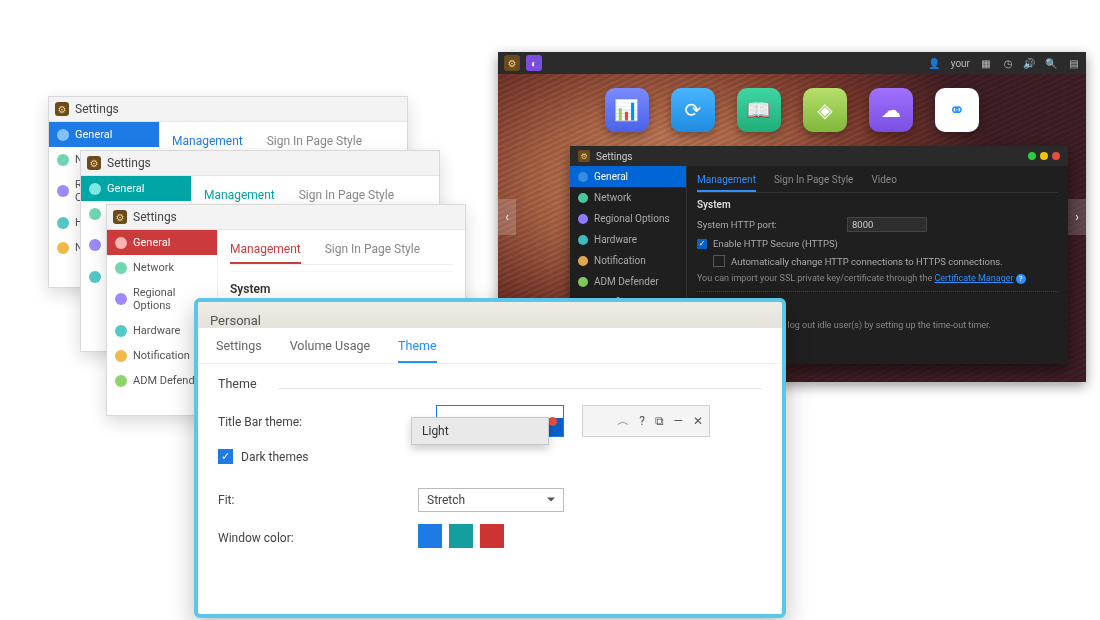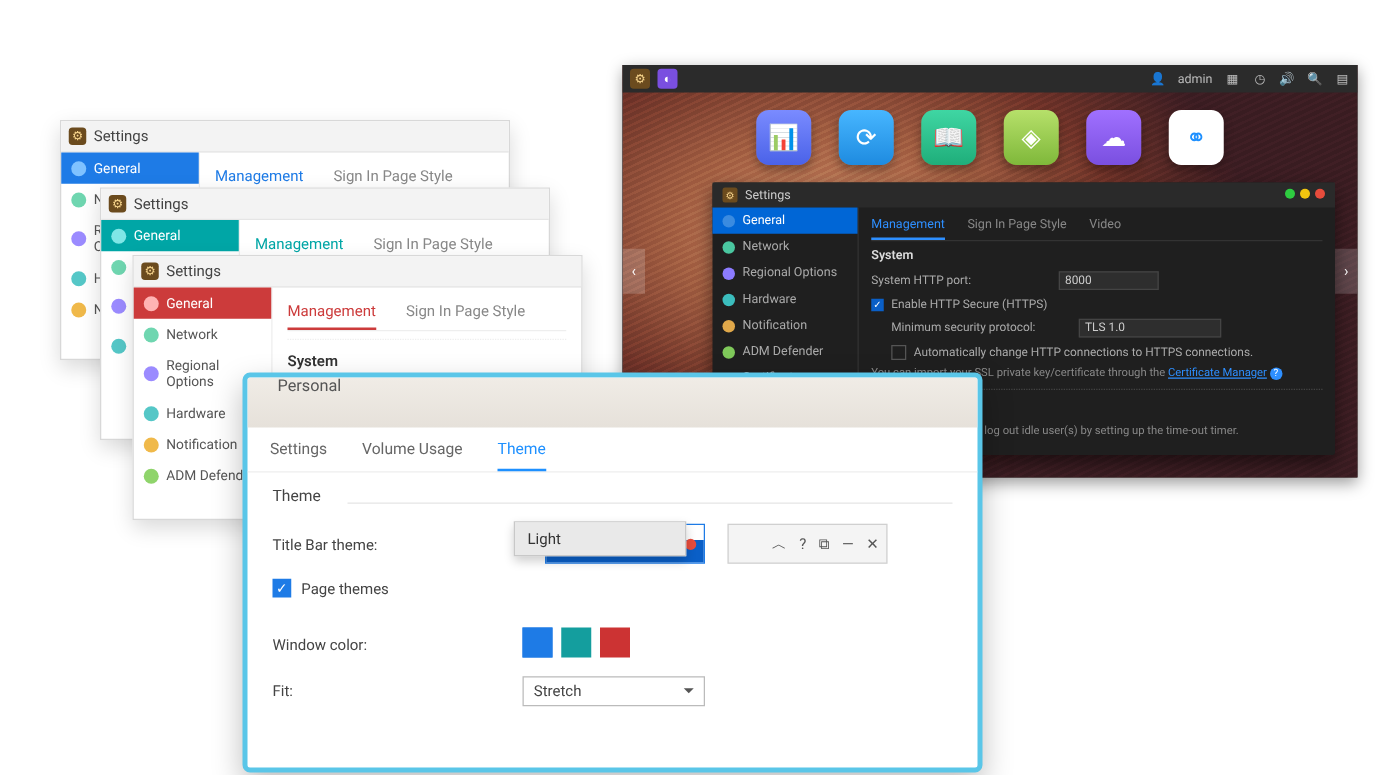--- a/index.html
+++ b/index.html
@@ -73,21 +73,21 @@
   .dark-row .lab { flex:0 0 150px; }
   .dark-row .chk { width:10px;height:10px;background:#0a5fc7;margin-right:6px;display:flex;align-items:center;justify-content:center;color:#fff;font-size:8px; }
   .dark-input { background:#2e2e2e; border:1px solid #444; color:#ccc; padding:1px 4px; width:70px; font-size:9.5px; position:relative; }
   .dark-select { background:#2e2e2e; border:1px solid #444; color:#ccc; padding:1px 18px 1px 4px; width:90px; font-size:9.5px; position:relative; }
   .dark-note { font-size:9px; color:#888; padding:3px 0; }
   .dark-note a { color:#2e8fff; text-decoration:underline; }
   .hr { border-top:1px dotted #444; margin:4px 0; }
 
   
   .personal { position:absolute; left:194px; top:298px; width:592px; height:320px; background:#fff; border:4px solid #5ac6e8; border-radius:6px; box-shadow:0 10px 24px rgba(0,0,0,0.25); overflow:hidden; box-sizing:border-box; }
-  .p-title { height:40px; background:linear-gradient(#f0ece6,#e6e1da); display:flex; align-items:flex-start; padding:0 24px; font-size:13px; color:#555; }
+  .p-title { height:26px; background:linear-gradient(#f0ece6,#e6e1da); display:flex; align-items:flex-end; padding:0 12px; font-size:13px; color:#555; }
   .p-tabs { display:flex; gap:28px; padding:10px 18px 0 18px; border-bottom:1px solid #eee; }
   .p-tab { padding:0 0 8px 0; font-size:12.5px; color:#666; }
   .p-tab.active { color:#1e90ff; border-bottom:2px solid #1e90ff; }
   .p-body { padding:0 20px; }
   .fieldset { margin-top:12px; }
   .legend { font-size:12.5px; color:#444; padding:0 0 8px 0; position:relative; }
   .legend::after { content:""; display:block; border-top:1px solid #e5e5e5; position:absolute; left:60px; right:0; top:50%; }
   .frow { display:flex; align-items:center; padding:6px 0; font-size:12px; color:#444; }
   .frow .lab { flex:0 0 200px; }
   .select { border:1px solid #1e7be6; padding:4px 26px 4px 8px; min-width:110px; cursor:pointer; position:relative; background:#fff; }
@@ -231,21 +231,21 @@
 
 <div class="desktop">
   <div class="wallpaper"></div>
   <div class="taskbar">
     <div class="tb-left">
       <span class="tb-app" style="background:#6b4b1e;color:#f5d28a">⚙</span>
       <span class="tb-app" style="background:#7a4fe0;color:#fff">◐</span>
     </div>
     <div class="tb-right">
       <span class="tb-ico">👤</span>
-      <span>admin</span>
+      <span>your</span>
       <span class="tb-ico">▦</span>
       <span class="tb-ico">◷</span>
       <span class="tb-ico">🔊</span>
       <span class="tb-ico">🔍</span>
       <span class="tb-ico">▤</span>
     </div>
   </div>
   <div class="nav-arrow l">‹</div>
   <div class="nav-arrow r">›</div>
   <div class="dock">
@@ -311,24 +311,20 @@
         <div class="dark-section-head">System</div>
         <div class="dark-row">
           <span class="lab">System HTTP port:</span>
           <span class="dark-input">8000</span>
         </div>
         <div class="dark-row">
           <span class="chk">✓</span>
           <span>Enable HTTP Secure (HTTPS)</span>
         </div>
         <div class="dark-row">
-          <span class="lab" style="padding-left:16px">Minimum security protocol:</span>
-          <span class="dark-select">TLS 1.0</span>
-        </div>
-        <div class="dark-row">
           <span style="width:10px;height:10px;border:1px solid #555;margin-right:6px;margin-left:16px"></span>
           <span>Automatically change HTTP connections to HTTPS connections.</span>
         </div>
         <div class="dark-note">
           <span>You can import your SSL private key/certificate through the </span><a>Certificate Manager</a> <span style="display:inline-block;width:10px;height:10px;background:#2e8fff;border-radius:50%;color:#fff;text-align:center;font-size:8px;line-height:10px">?</span>
         </div>
         <div class="hr"></div>
         <div class="dark-section-head">Auto Logout</div>
         <div class="dark-note">You can automatically log out idle user(s) by setting up the time-out timer.</div>
 
@@ -365,41 +361,41 @@
             <span class="bico">?</span>
             <span class="bico">⧉</span>
             <span class="bico">—</span>
             <span class="bico">✕</span>
           </span>
         </span>
       </div>
 
       <div class="frow">
         <span class="chkbox">✓</span>
-        <span>Page themes</span>
+        <span>Dark themes</span>
       </div>
     </div>
 
     <div class="fieldset">
+
+      <div class="frow">
+        <span class="lab">Fit:</span>
+        <span class="select plain"><span>Stretch</span></span>
+      </div>
 
       <div class="frow">
         <span class="lab">Window color:</span>
         <span>
           <span class="swatch sel" style="background:#1e7be6"></span>
           <span class="swatch" style="background:#149e9e"></span>
           <span class="swatch" style="background:#cc3333"></span>
         </span>
       </div>
 
       <div class="frow">
-        <span class="lab">Fit:</span>
-        <span class="select plain"><span>Stretch</span></span>
-      </div>
-
-      <div class="frow">
         
         
       </div>
 
     </div>
   </div>
 </div>
 
 <div class="dropdown" style="left:411px; top:417px;">
   <div class="opt hl">Light</div>

